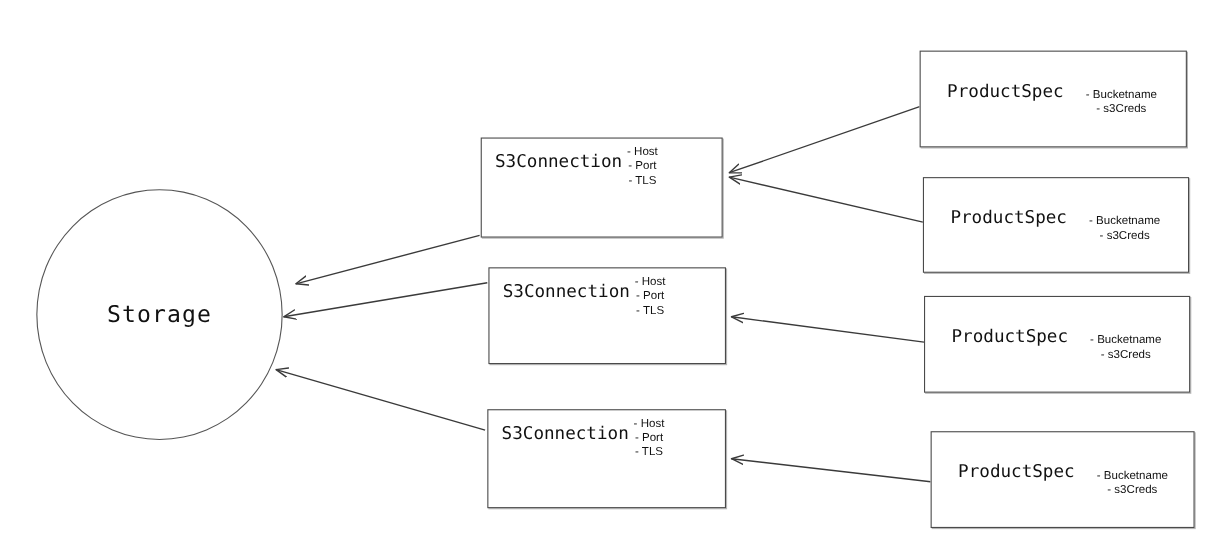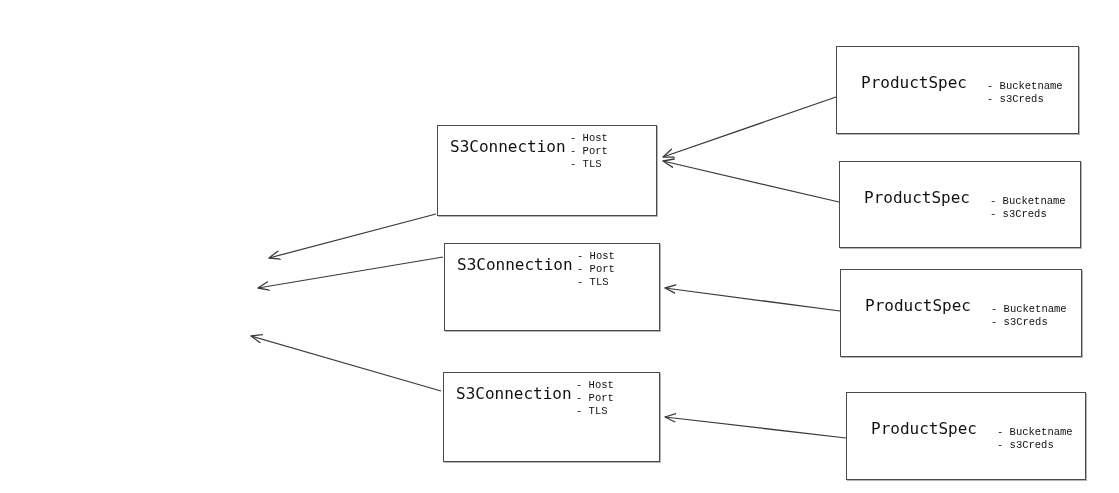--- a/index.html
+++ b/index.html
@@ -33,25 +33,26 @@
   .node-title {
     position: absolute;
     font-family: "DejaVu Sans Mono", monospace;
     font-size: 16px;
     color: #111111;
     white-space: nowrap;
     letter-spacing: 0px;
   }
   .attr-list {
     position: absolute;
-    font-family: Liberation Mono, monospace;
+    font-family: Liberation Sans, sans-serif;
     font-size: 10.5px;
     color: #111111;
     line-height: 13px;
     white-space: nowrap;
+    text-align: center;
   }
   .attr-list div { white-space: nowrap; }
 
   
   .s3 .node-title { left: 12px; top: 11px; }
   .s3 .attr-list  { left: 132px; top: 6px; }
 
   
   .ps .node-title { left: 24px; top: 26px; }
   .ps .attr-list  { left: 150px; top: 33px; }
@@ -96,20 +97,23 @@
 
     <path d="M 836,97 L 663,157" fill="none" stroke="#3a3a3a" stroke-width="1.25" marker-end="url(#ah)"></path>
 
     <path d="M 839,202 L 663,161" fill="none" stroke="#3a3a3a" stroke-width="1.25" marker-end="url(#ah)"></path>
 
     <path d="M 840,311 L 665,288" fill="none" stroke="#3a3a3a" stroke-width="1.25" marker-end="url(#ah)"></path>
 
     <path d="M 846,438 L 665,417" fill="none" stroke="#3a3a3a" stroke-width="1.25" marker-end="url(#ah)"></path>
   </svg>
 
+  <div class="circle-node" style="left:33px; top:172px; width:224px; height:228px;">
+    <div class="circle-label">Storage</div>
+  </div>
 
   <div class="node-box s3" style="left:437px; top:125px; width:220px; height:91px;">
     <div class="node-title">S3Connection</div>
     <div class="attr-list">
       <div>- Host</div>
       <div>- Port</div>
       <div>- TLS</div>
     </div>
   </div>
 

